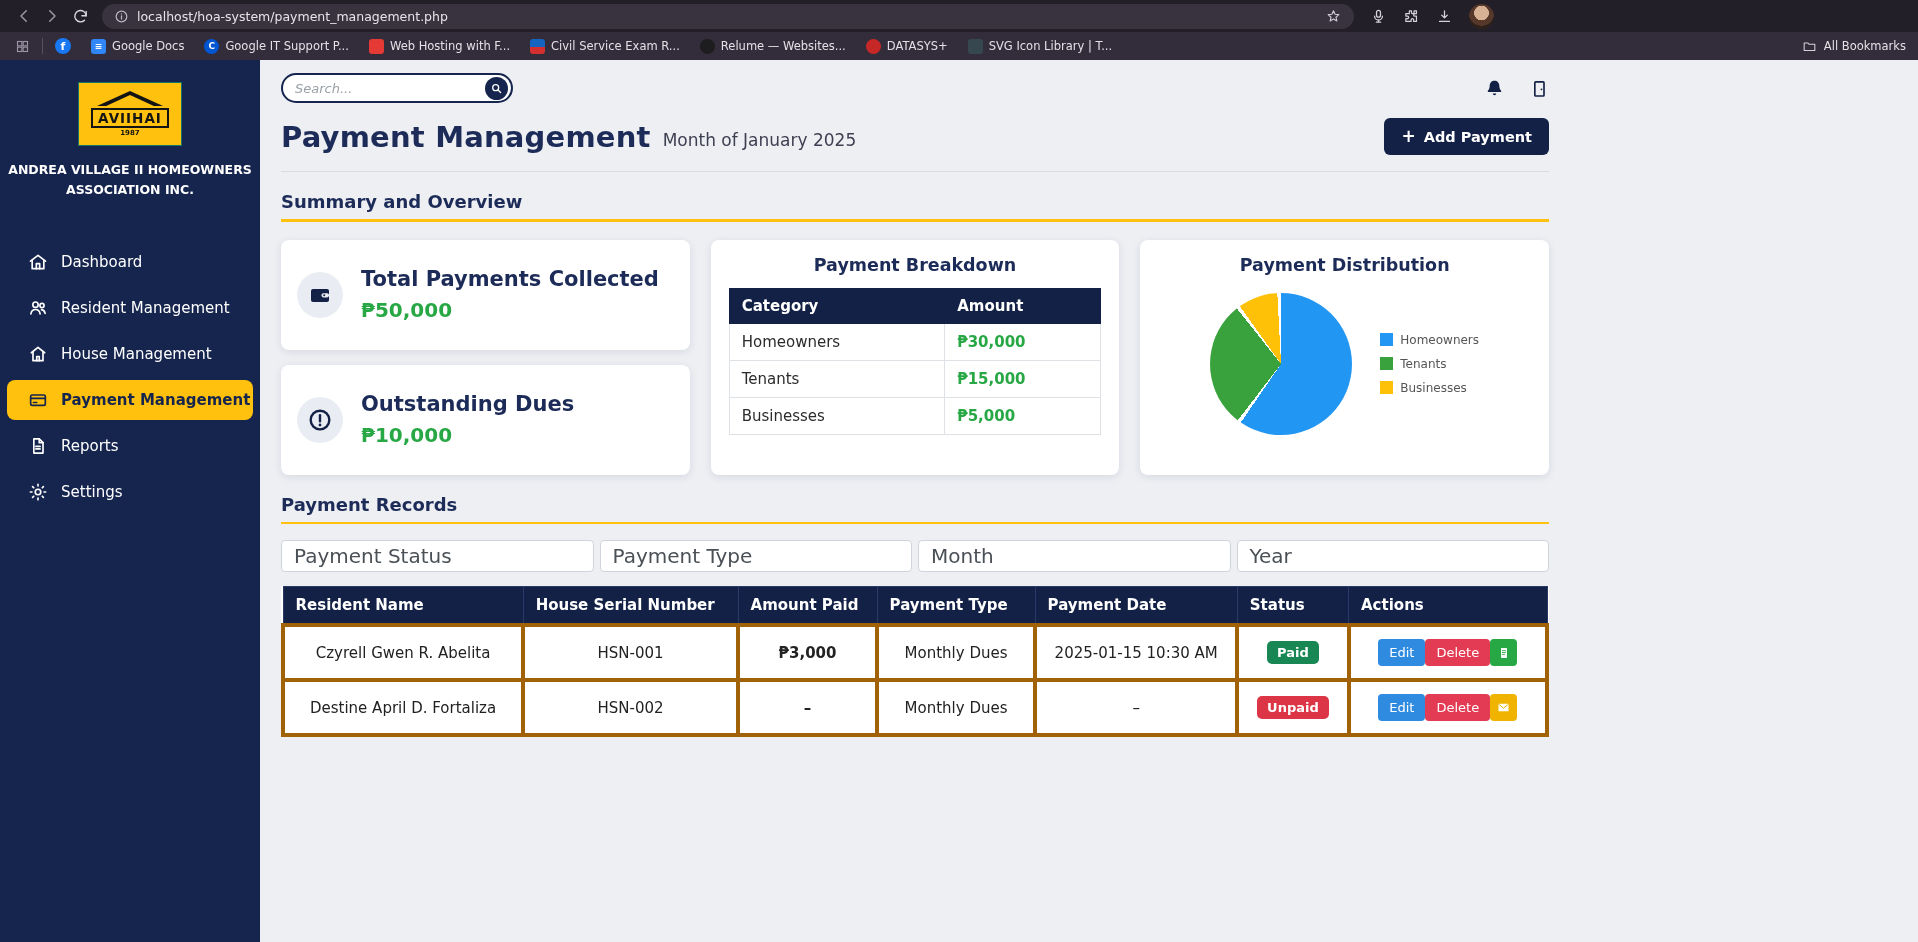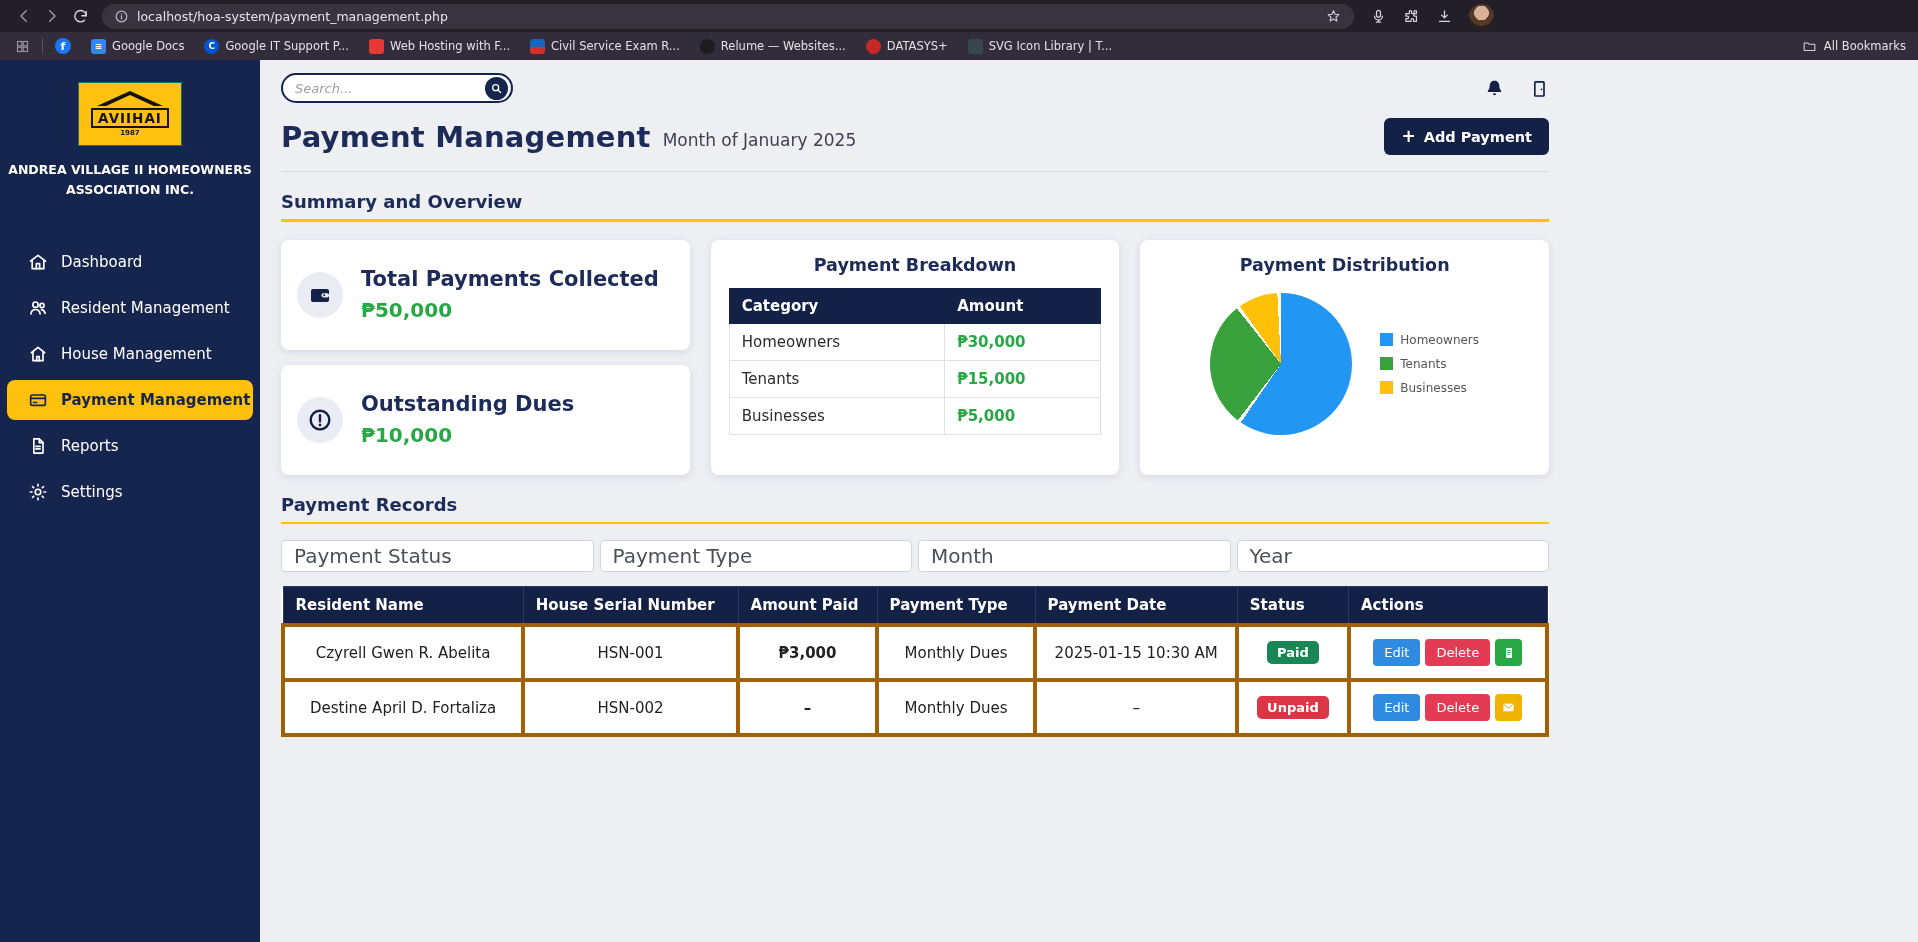--- a/index.html
+++ b/index.html
@@ -119,21 +119,21 @@
   .records-table { width:100%; border-collapse:collapse; margin-top:14px; font-size:15px;
           table-layout:fixed; background:#fff; }
   .records-table th { background:#132146; color:#fff; font-weight:bold; text-align:left;
           padding:9px 12px; border:1px solid #2434604d; border:1px solid #2a3a66; font-size:15px; }
   .records-table td { border:4px solid #a16207; text-align:center; padding:12px 8px; color:#222; background:#fff; }
   .link-cell { color:#2e6fd8; }
   .amount-cell { font-weight:bold; color:#111; }
   .badge { display:inline-block; color:#fff; font-size:13px; font-weight:bold; padding:4px 10px; border-radius:5px; }
   .badge-paid { background:#198754; }
   .badge-unpaid { background:#dc3545; }
-  .actions-wrap { display:flex; align-items:center; justify-content:center; gap:5px; }
+  .actions-wrap { display:flex; align-items:center; justify-content:center; }
   .btn-sm { color:#fff; font-size:13px; border:none; border-radius:4px; padding:6px 11px; font-family:inherit; }
   .btn-edit { background:#2f8be0; }
   .btn-delete { background:#e23b53; }
   .btn-icon { width:27px; height:27px; border:none; border-radius:4px;
           display:inline-flex; align-items:center; justify-content:center; }
   .btn-receipt { background:#28a745; }
   .btn-mail { background:#f0b400; }
 </style>
 </head>
 <body>

